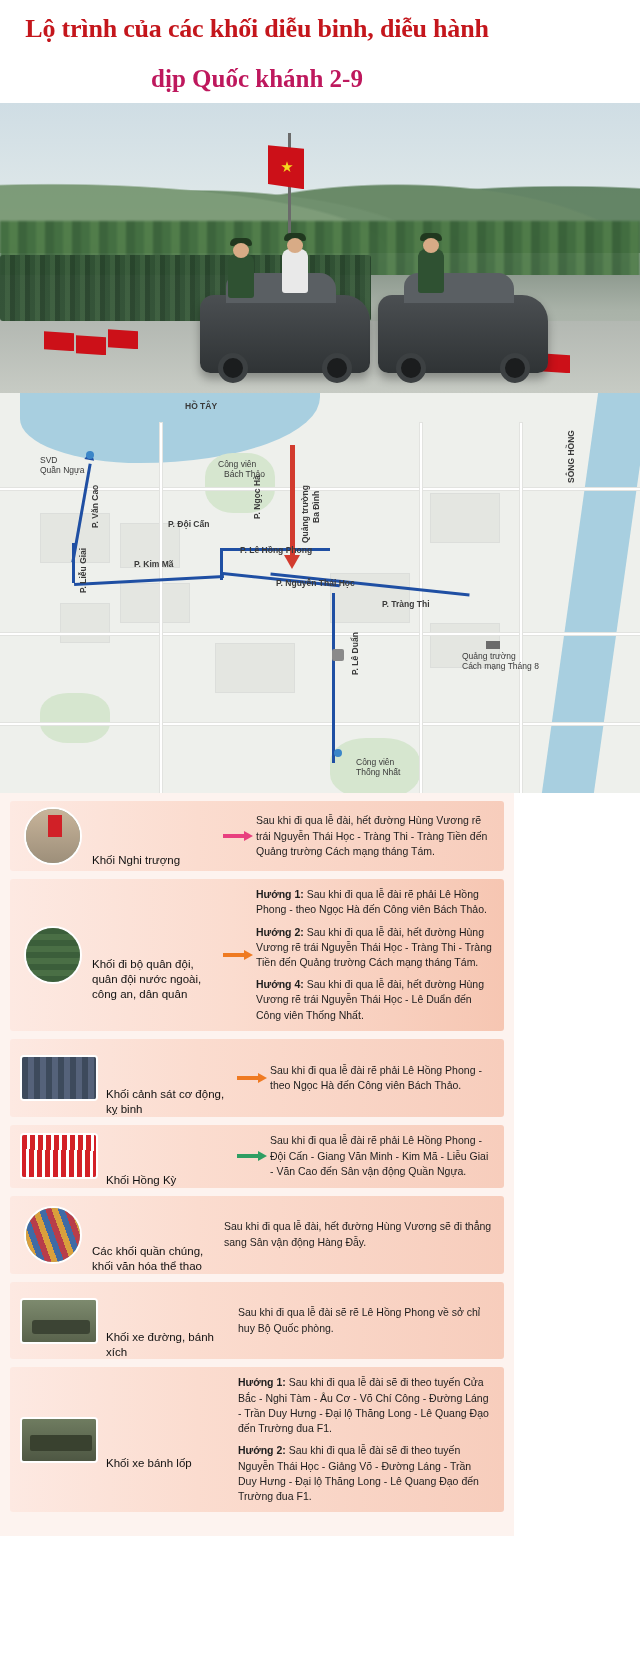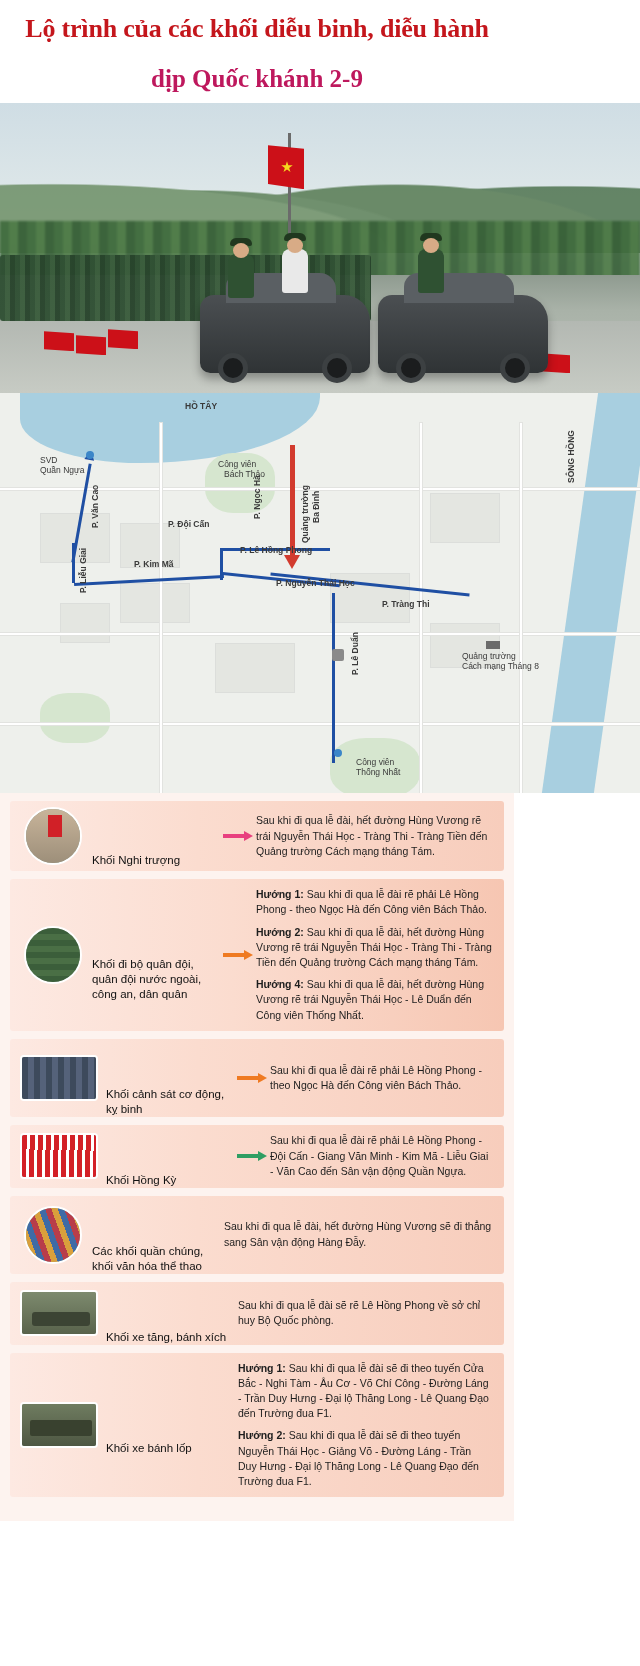--- a/index.html
+++ b/index.html
@@ -321,21 +321,21 @@
       <div class="rowtitle">Các khối quần chúng, khối văn hóa thể thao</div>
       <div class="desc plain-desc">
         <p><span>Sau khi đi qua lễ đài, hết đường Hùng Vương sẽ đi thẳng sang Sân vận động Hàng Đẫy.</span></p>
       </div>
     </div>
 
     <div class="row">
       <div class="thumb">
           <div class="tankimg"></div>
         </div>
-      <div class="rowtitle">Khối xe tăng, bánh xích</div>
+      <div class="rowtitle">Khối xe đường, bánh xích</div>
       <div class="desc plain-desc">
         <p><span>Sau khi đi qua lễ đài sẽ rẽ Lê Hồng Phong về sở chỉ huy Bộ Quốc phòng.</span></p>
       </div>
     </div>
 
     <div class="row" style="min-height:96px;">
       <div class="thumb">
           <div class="truckimg"></div>
         </div>
       <div class="rowtitle">Khối xe bánh lốp</div>

